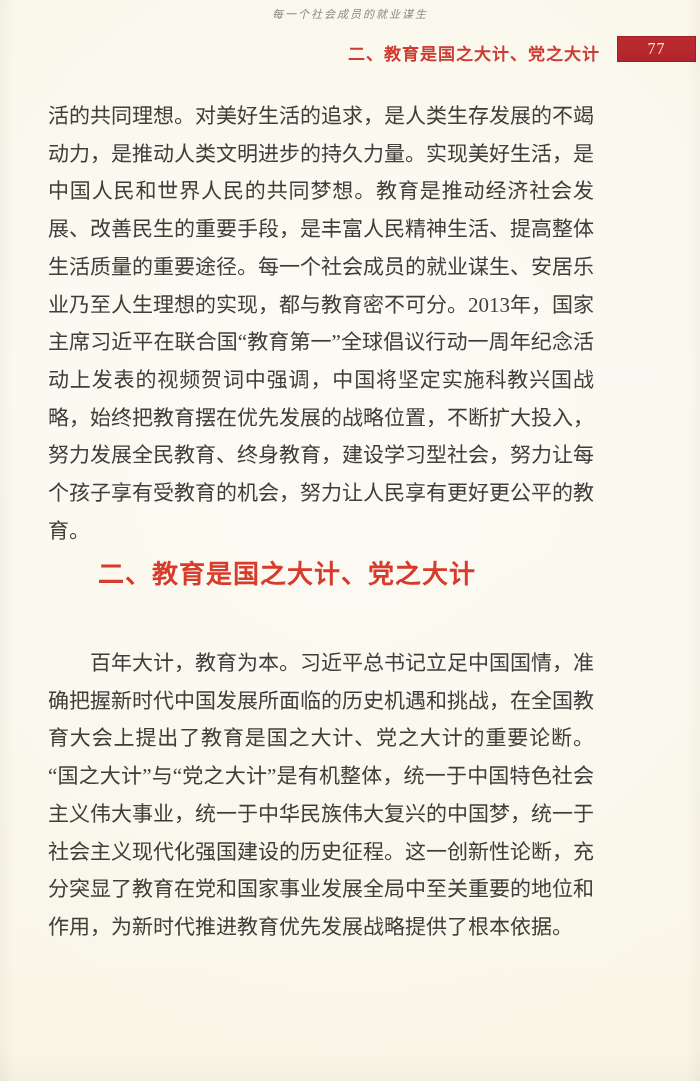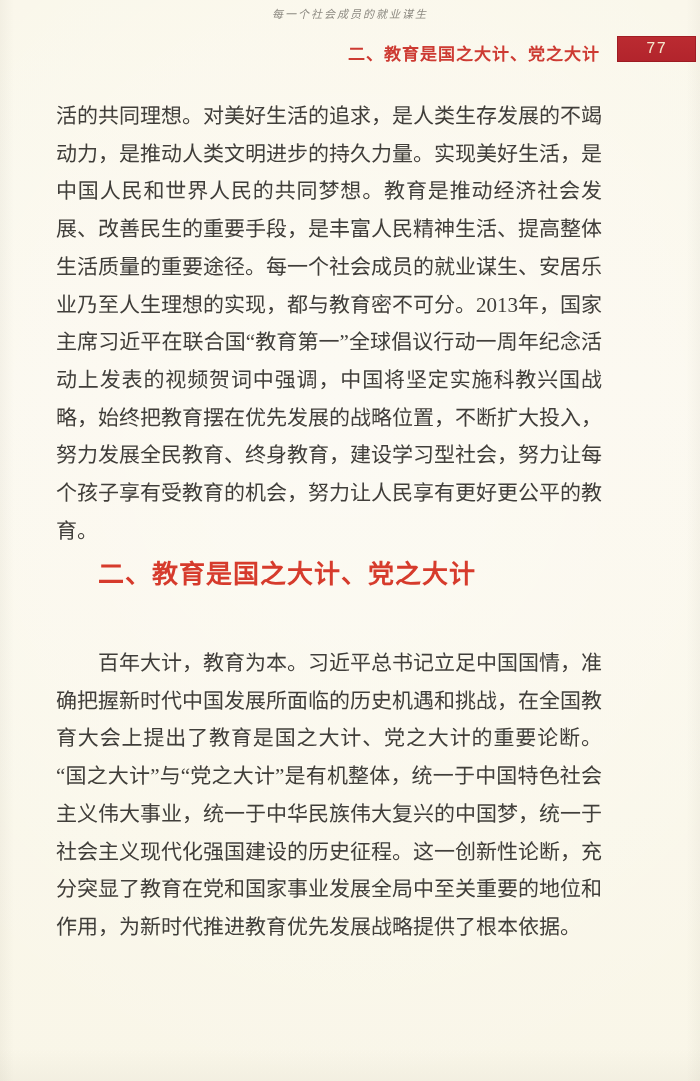--- a/index.html
+++ b/index.html
@@ -61,28 +61,28 @@
     width: 79px;
     height: 26px;
     background: linear-gradient(180deg, #bb2b31 0%, #b2242c 100%);
     box-shadow: inset 0 0 0 1px rgba(140,20,28,0.55);
     display: flex;
     align-items: center;
     justify-content: center;
   }
   .page-number-box .num {
     color: #f4e6cc;
-    font-family: Liberation Mono, monospace;
+    font-family: Liberation Serif, serif;
     font-size: 16px;
     letter-spacing: 1px;
   }
 
   .text-block {
     position: absolute;
-    left: 56px;
+    left: 48px;
     width: 546px;
   }
 
   .body-para {
     font-size: 21px;
     line-height: 37.7px;
     text-align: justify;
     color: #403e3a;
     margin: 0;
   }

